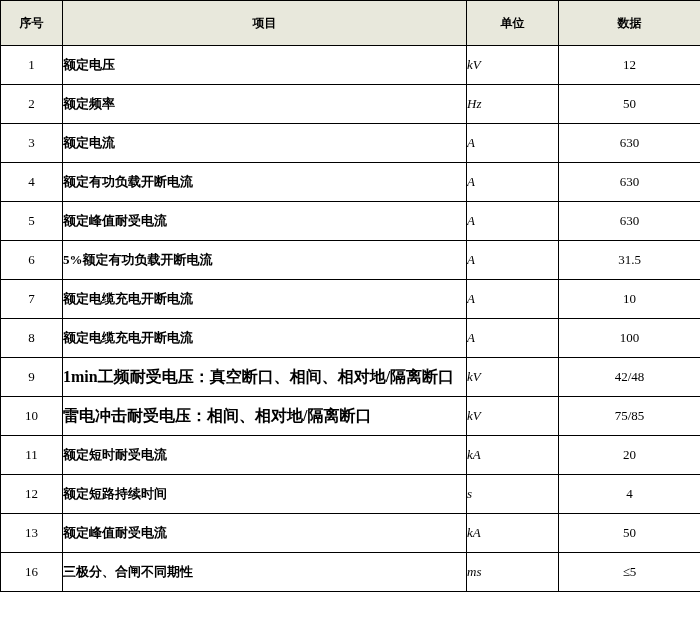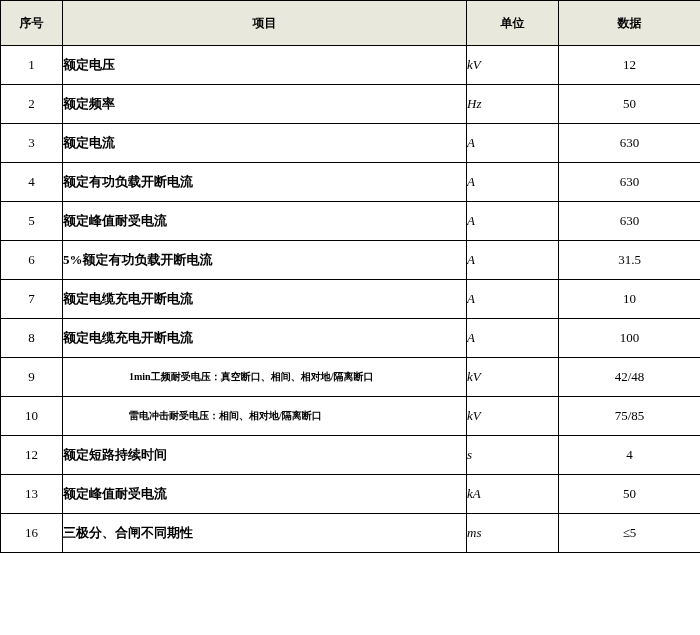--- a/index.html
+++ b/index.html
@@ -56,22 +56,21 @@
   }
   td.unit {
     text-align: left;
     font-style: italic;
   }
   td.data {
     text-align: center;
   }
   
   td.item.long {
-    font-size: 10px;
-    padding-left: 66px;
+    font-size: 16px;
   }
 </style>
 </head>
 <body>
 
 <div class="table-wrap">
   <table class="spec-table">
     <colgroup>
       <col class="c-no">
       <col class="c-item">
@@ -141,20 +140,26 @@
         <td class="unit">kV</td>
         <td class="data">42/48</td>
       </tr>
       <tr>
         <td class="no">10</td>
         <td class="item long">雷电冲击耐受电压：相间、相对地/隔离断口</td>
         <td class="unit">kV</td>
         <td class="data">75/85</td>
       </tr>
       <tr>
+        <td class="no">11</td>
+        <td class="item">额定短时耐受电流</td>
+        <td class="unit">kA</td>
+        <td class="data">20</td>
+      </tr>
+      <tr>
         <td class="no">12</td>
         <td class="item">额定短路持续时间</td>
         <td class="unit">s</td>
         <td class="data">4</td>
       </tr>
       <tr>
         <td class="no">13</td>
         <td class="item">额定峰值耐受电流</td>
         <td class="unit">kA</td>
         <td class="data">50</td>

